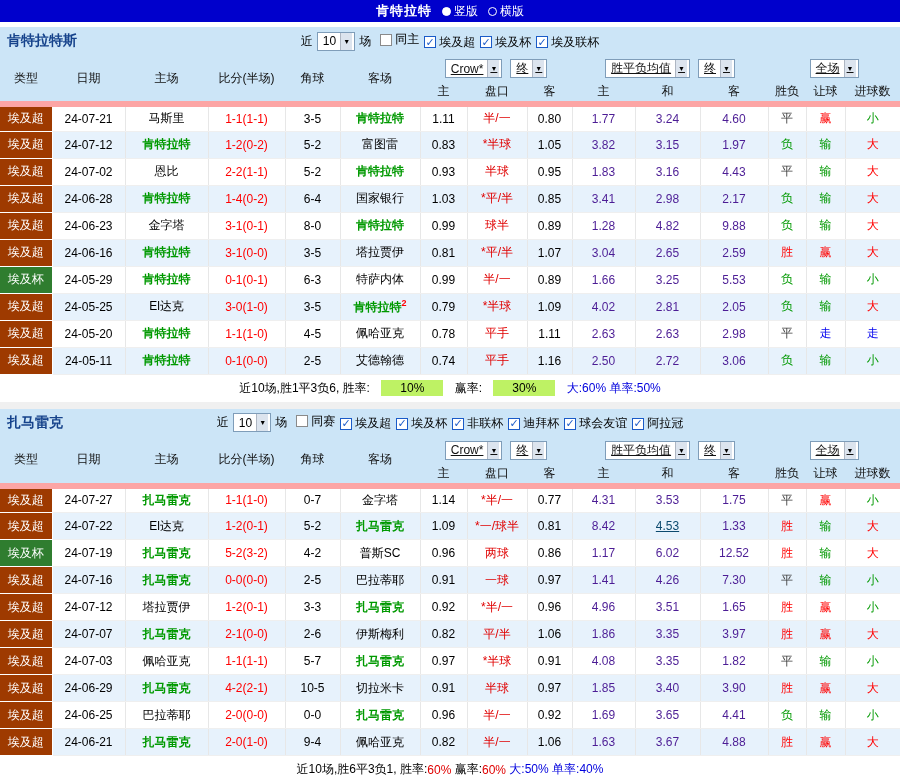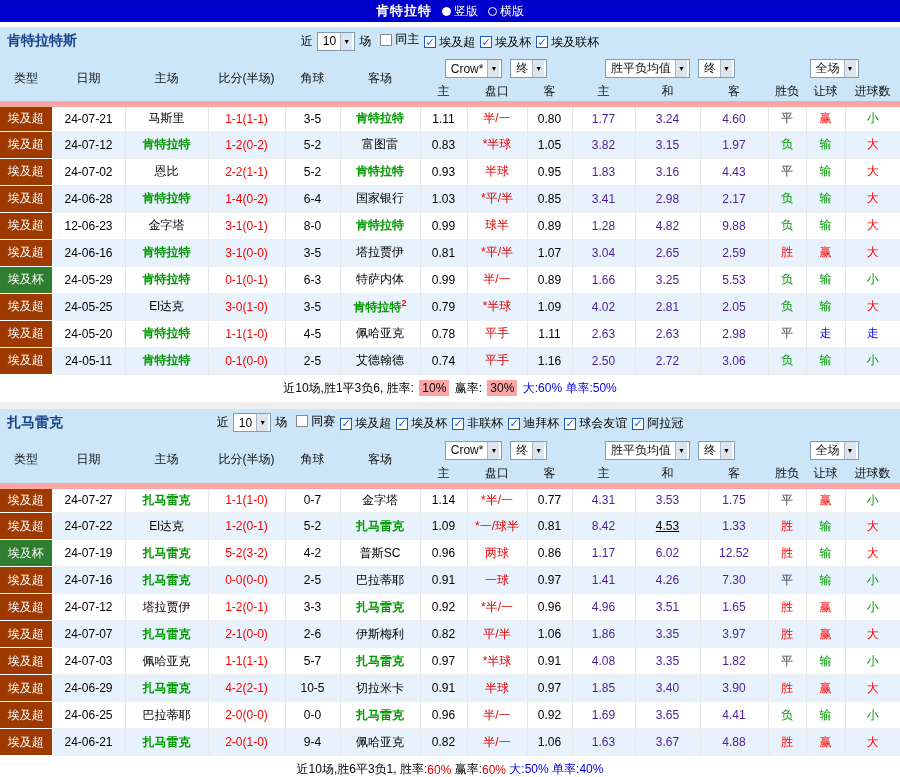--- a/index.html
+++ b/index.html
@@ -29,37 +29,37 @@
   .cb { width:12px; height:12px; border:1px solid #8A8A8A; background:#fff; display:inline-flex; align-items:center; justify-content:center; font-size:11px; line-height:1; color:#1A5BC8; font-weight:bold; }
   .cb.checked { border-color:#1A5BC8; }
 
   
   .grid { width:900px; border-collapse:collapse; table-layout:fixed; }
   .grid th, .grid td { text-align:center; overflow:hidden; white-space:nowrap; }
   .grid thead { border-bottom:6px solid #fca5a5; }
   .grid thead th { background:#CCE5F7; font-weight:normal; color:#111; }
   .selects-row th { height:27px; }
   .colhead-row th { height:21px; }
-  .thflex { display:flex; align-items:center; justify-content:center; gap:8px; }
+  .thflex { display:flex; align-items:center; justify-content:center; gap:8px;text-decoration:underline; }
   .grid tbody td { height:27px; border-right:1px solid #E7E7E7; border-bottom:1px solid #EFEFEF; }
   .grid tbody td:last-child { border-right:none; }
   .grid tbody tr.even { background:#E7F2FC; }
   .grid tbody tr.odd { background:#fff; }
 
   .type-cell { color:#fff; border-right:1px solid #fff !important; border-bottom:1px solid #fff !important; }
   .score { color:#FF0000; }
   .hcp { color:#E00000; }
   .avg { color:#4c1d95; }
-  .avg-hl { color:#000000; text-decoration:underline; }
+  .avg-hl { color:#0c4a6e; text-decoration:underline; }
   .team.hl { color:#009900; font-weight:bold;margin-left:6px; }
   .redsup { color:#FF0000; font-size:9px; }
 
   .summary { height:27px; display:flex; align-items:center; justify-content:center; background:#fff; }
   .summary span { white-space:pre; }
-  .sum-badge { background:#fca5a5; color:#000; padding:1px 3px; margin:0 2px; }
+  .sum-badge { background:#bef264; color:#000; padding:1px 19px; margin:0 8px; }
   .sum-blue { color:#0000DD; }
   .sum-red { color:#E00000; }
 </style>
 </head>
 <body>
 
 <div class="topbar">
   <span class="topbar-title">肯特拉特</span>
   <span class="radio-wrap">
     <span class="radio checked"></span>
@@ -232,21 +232,21 @@
             <td>0.85</td>
             <td class="avg">3.41</td>
             <td class="avg">2.98</td>
             <td class="avg">2.17</td>
             <td style="color: rgb(0, 153, 0);">负</td>
             <td style="color: rgb(0, 153, 0);">输</td>
             <td style="color: rgb(255, 0, 0);">大</td>
           </tr>
           <tr class="odd">
             <td class="type-cell" style="background: rgb(158, 58, 0);">埃及超</td>
-            <td>12-06-23</td>
+            <td>24-06-23</td>
             <td class="team">金字塔</td>
             <td class="score">3-1(0-1)</td>
             <td>8-0</td>
             <td class="team hl">肯特拉特</td>
             <td>0.99</td>
             <td class="hcp">球半</td>
             <td>0.89</td>
             <td class="avg">1.28</td>
             <td class="avg">4.82</td>
             <td class="avg">9.88</td>

